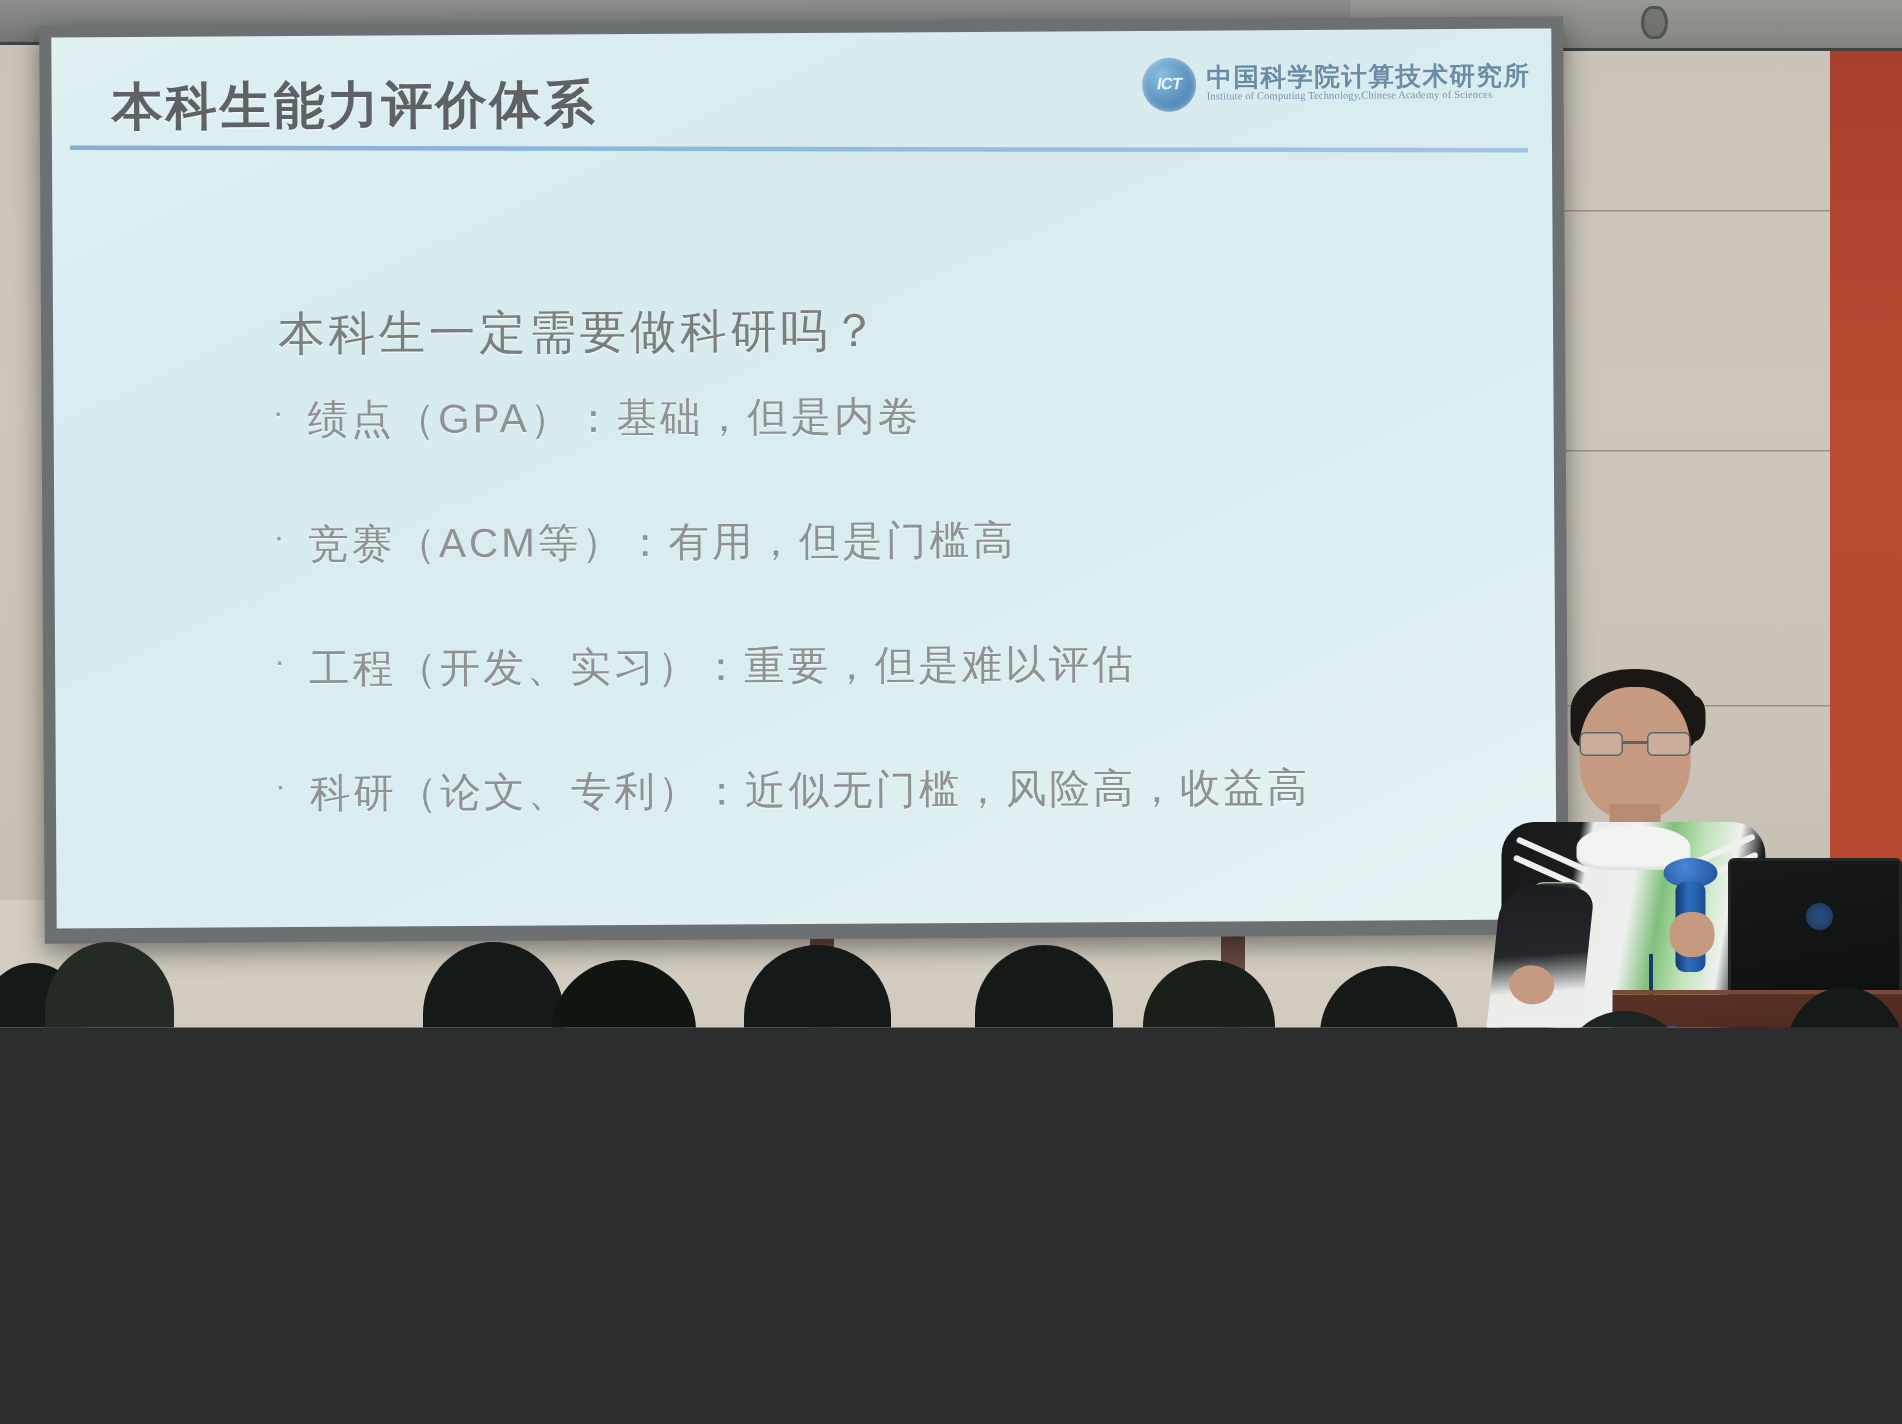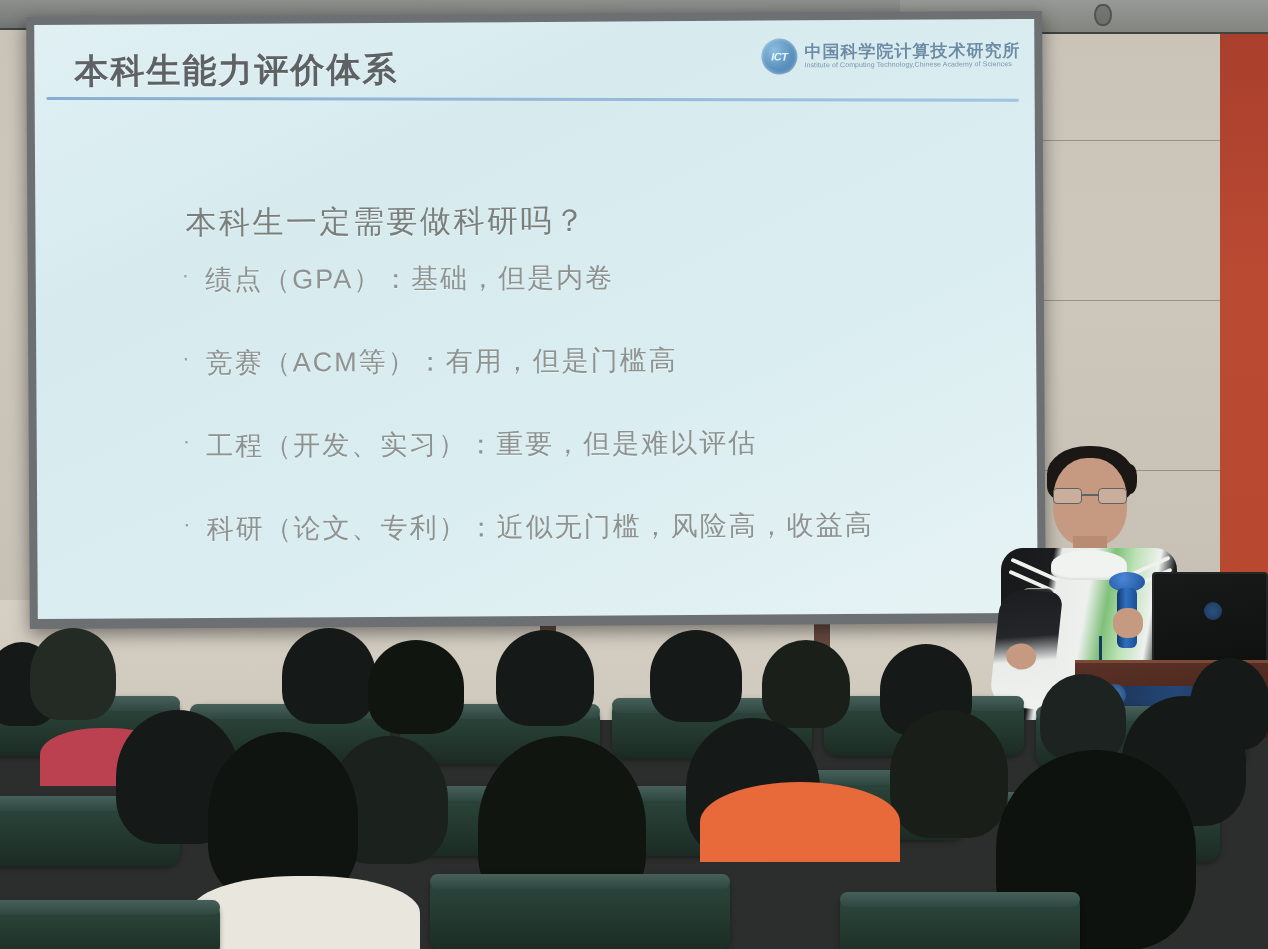--- a/index.html
+++ b/index.html
@@ -1,19 +1,19 @@
 <!DOCTYPE html>
 <html><head>
 <meta charset="utf-8">
 <style>
   * { margin:0; padding:0; box-sizing:border-box; }
   html,body { width:1268px; height:949px; overflow:hidden; background:#2b2e2c;
               font-family:"Liberation Sans","DejaVu Sans",sans-serif; }
 
-  #stage { position:relative; width:1268px; height:949px; overflow:hidden; }
+  #stage { position:relative; width:1268px; height:685px; overflow:hidden; }
 
   
   .room-wall{
     position:absolute; left:0; top:0; width:1268px; height:680px;
     background:linear-gradient(180deg,#c9c3b8 0%, #ccc6bb 40%, #c6c0b4 100%);
   }
   .wall-panel-line{
     position:absolute; left:1040px; width:228px; height:1px;
     background:rgba(90,85,78,.45);
   }
@@ -82,21 +82,21 @@
     box-shadow:inset 0 0 4px rgba(255,255,255,.6);
   }
   .ict-mark::after{
     content:"ICT"; position:absolute; inset:0; display:flex; align-items:center;
     justify-content:center; font-size:11px; font-weight:700; font-style:italic;
     color:#eaf4fb; letter-spacing:-.5px;
   }
   .ict-text{ display:flex; flex-direction:column; line-height:1.08; }
   .ict-cn{ font-size:17px; color:#5d7f9d; letter-spacing:1px; font-weight:600;
            text-shadow:0 0 1px rgba(255,255,255,.7); }
-  .ict-en{ font-size:7px; color:#6b8aa5; letter-spacing:.1px; }
+  .ict-en{ font-size:7px; color:#6b8aa5; letter-spacing:.1px;font-family:Liberation Serif, serif; }
 
   .slide-heading{
     position:absolute; left:150px; top:178px;
     font-size:31px; color:#7b7f7c; letter-spacing:2.5px;
     text-shadow:0 1px 0 rgba(255,255,255,.5);
   }
   .bullets{ position:absolute; left:146px; top:238px; width:840px; }
   .bullet{
     display:flex; align-items:flex-start; gap:14px;
     font-size:27px; color:#8e9290; letter-spacing:2px;

